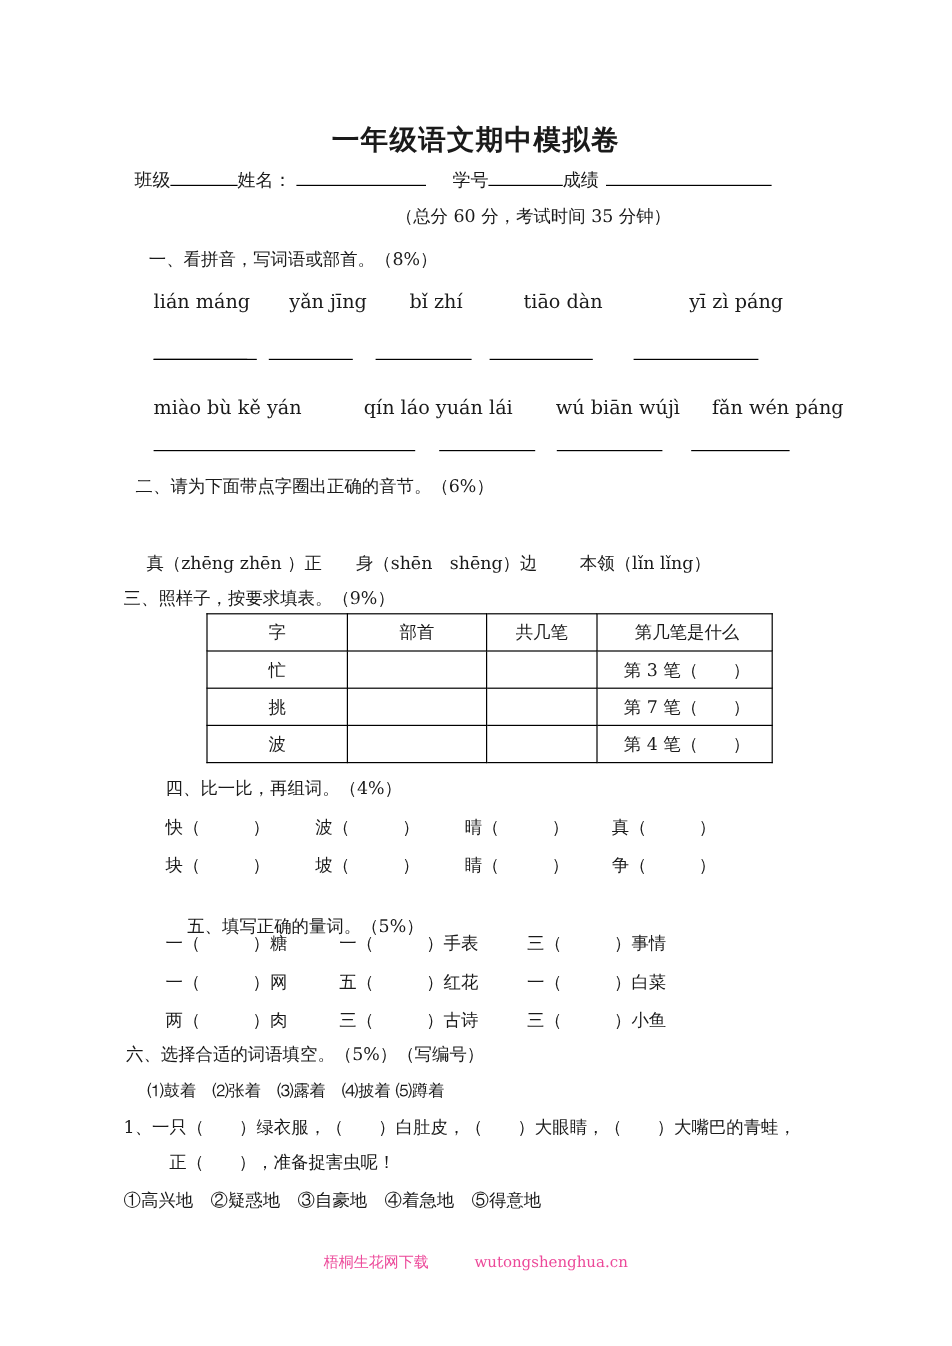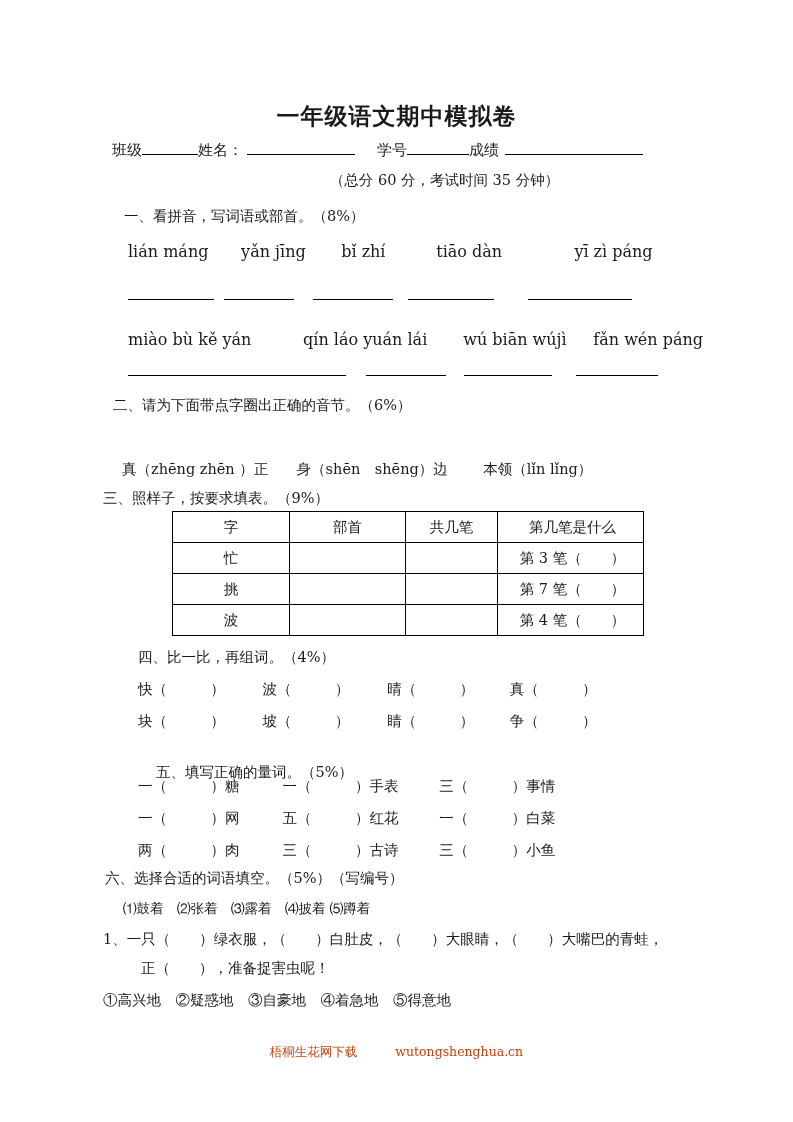--- a/index.html
+++ b/index.html
@@ -135,21 +135,21 @@
   .txt-row .cell { display: inline-block; }
 
   
   .footer {
     position: absolute;
     left: 0;
     top: 1044px;
     width: 793px;
     text-align: center;
     font-size: 12.5px;
-    color: #c2410c;
+    color: #ec4899;
   }
   .footer .cn { display: inline-block; }
   .footer .url {
     display: inline-block;
     margin-left: 34px;
     font-family: "DejaVu Serif", "Liberation Serif", serif;
   }
 </style>
 </head>
 <body>

